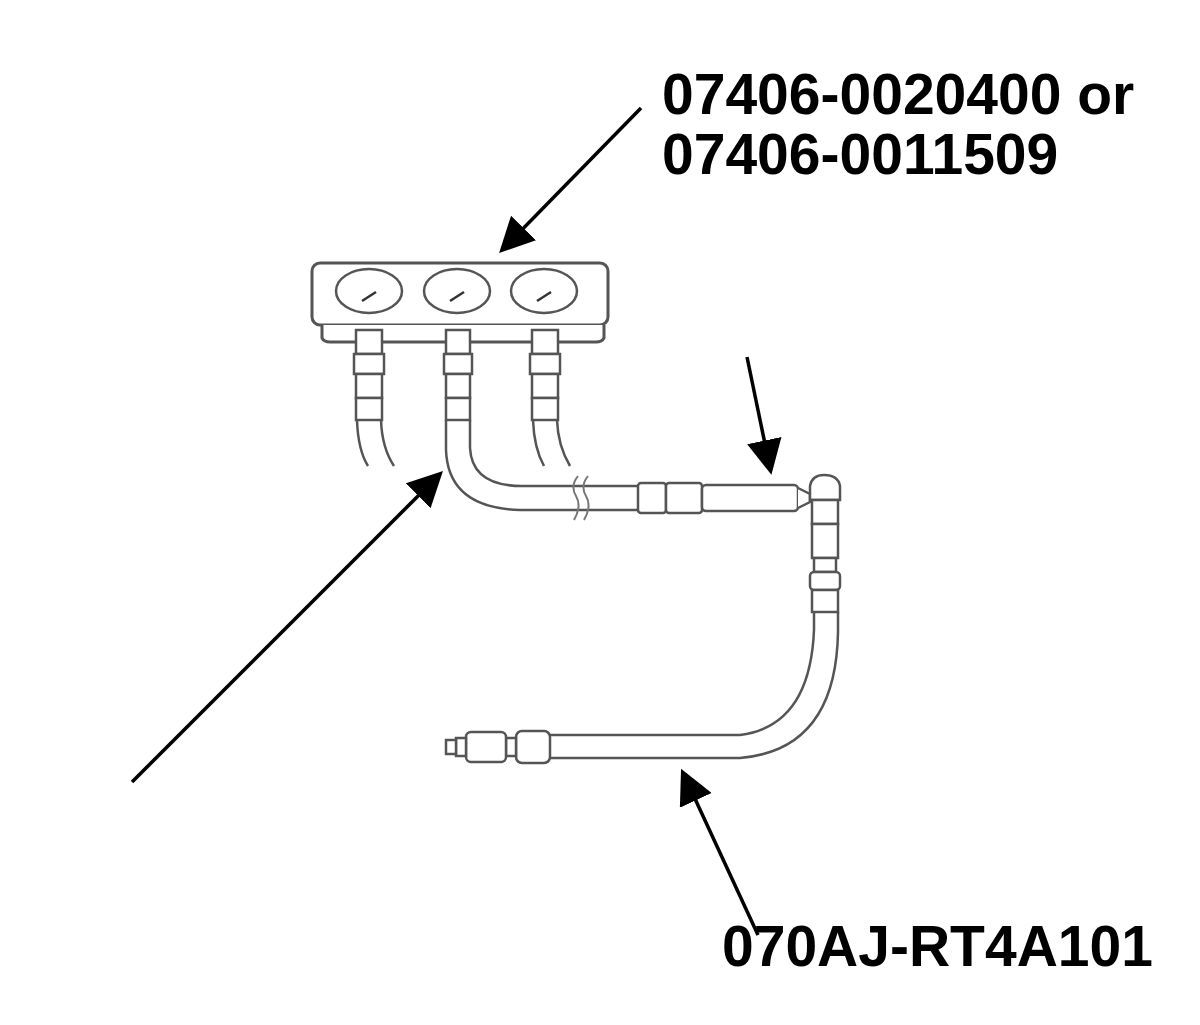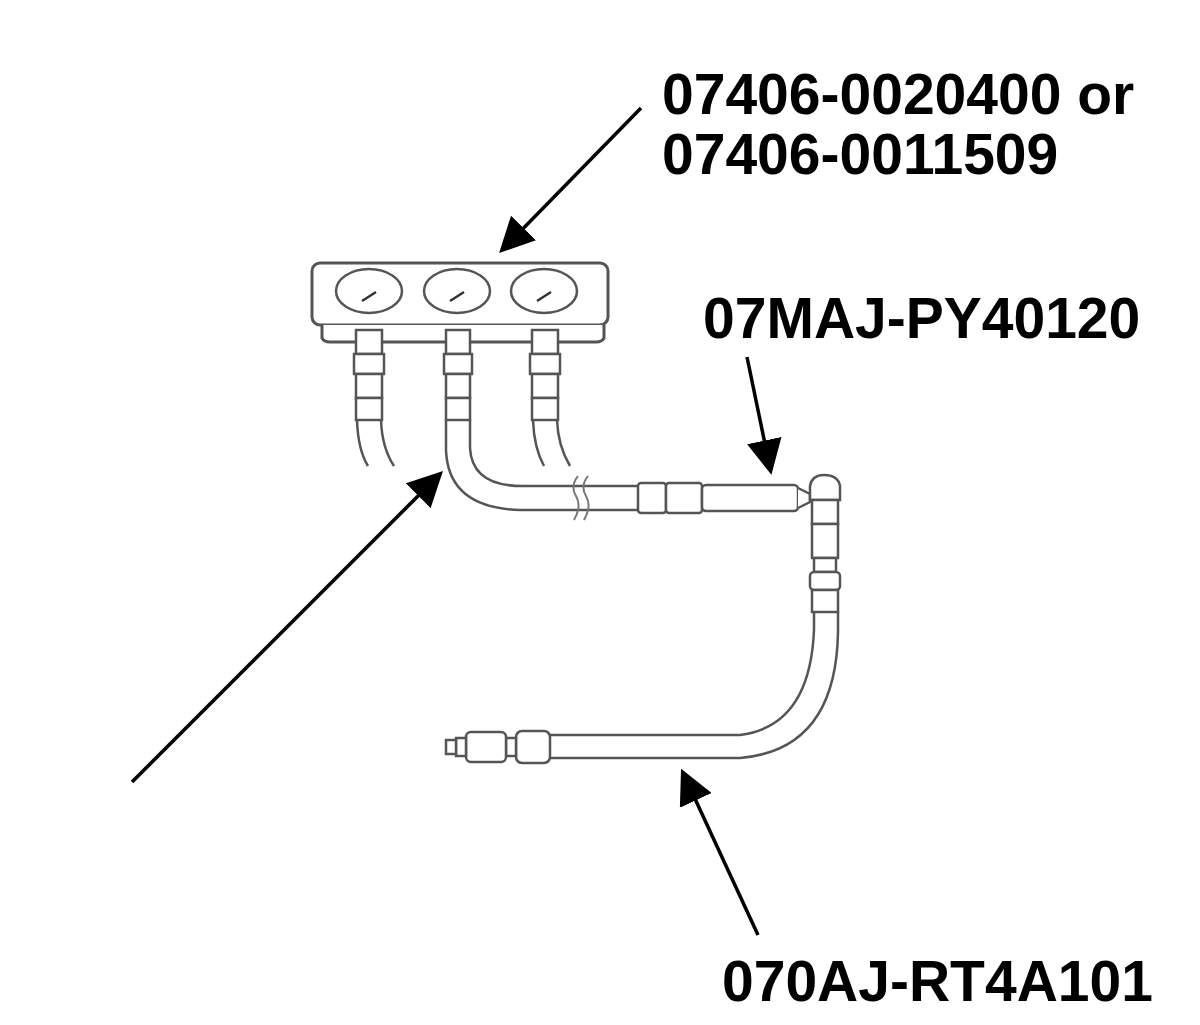--- a/index.html
+++ b/index.html
@@ -26,21 +26,21 @@
       color: #000000;
       font-size: 57px;
       line-height: 1;
       white-space: nowrap;
       letter-spacing: 0px;
     }
     .label-gauge { left: 662px; top: 44px; line-height: 60px; }
     .label-gauge span { display: block; }
     .label-adapter { left: 703px; top: 270px; }
     .label-hose-a { left: 76px; top: 780px; }
-    .label-hose-b { left: 722px; top: 933px; }
+    .label-hose-b { left: 722px; top: 898px; }
     svg { position: absolute; left: 0; top: 0; }
   </style>
 </head>
 <body>
 
 <div class="canvas">
 
   <svg width="1200" height="1025" viewBox="0 0 1200 1025">
     <defs>
       <marker id="arrowhead" markerWidth="10" markerHeight="10" refX="8" refY="5" orient="auto" markerUnits="strokeWidth">
@@ -135,18 +135,17 @@
       <line x1="132" y1="762" x2="438" y2="456" marker-end="url(#arrowhead)"></line>
       <line x1="758" y1="915" x2="684" y2="755" marker-end="url(#arrowhead)"></line>
     </g>
   </svg>
 
   <div class="label label-gauge">
     <span>07406-0020400 or</span>
     <span>07406-0011509</span>
   </div>
 
-  <div class="label label-adapter">07MAJ-PY40120</div>
 
 
   <div class="label label-hose-b">070AJ-RT4A101</div>
 
 </div>
 
 </body></html>

